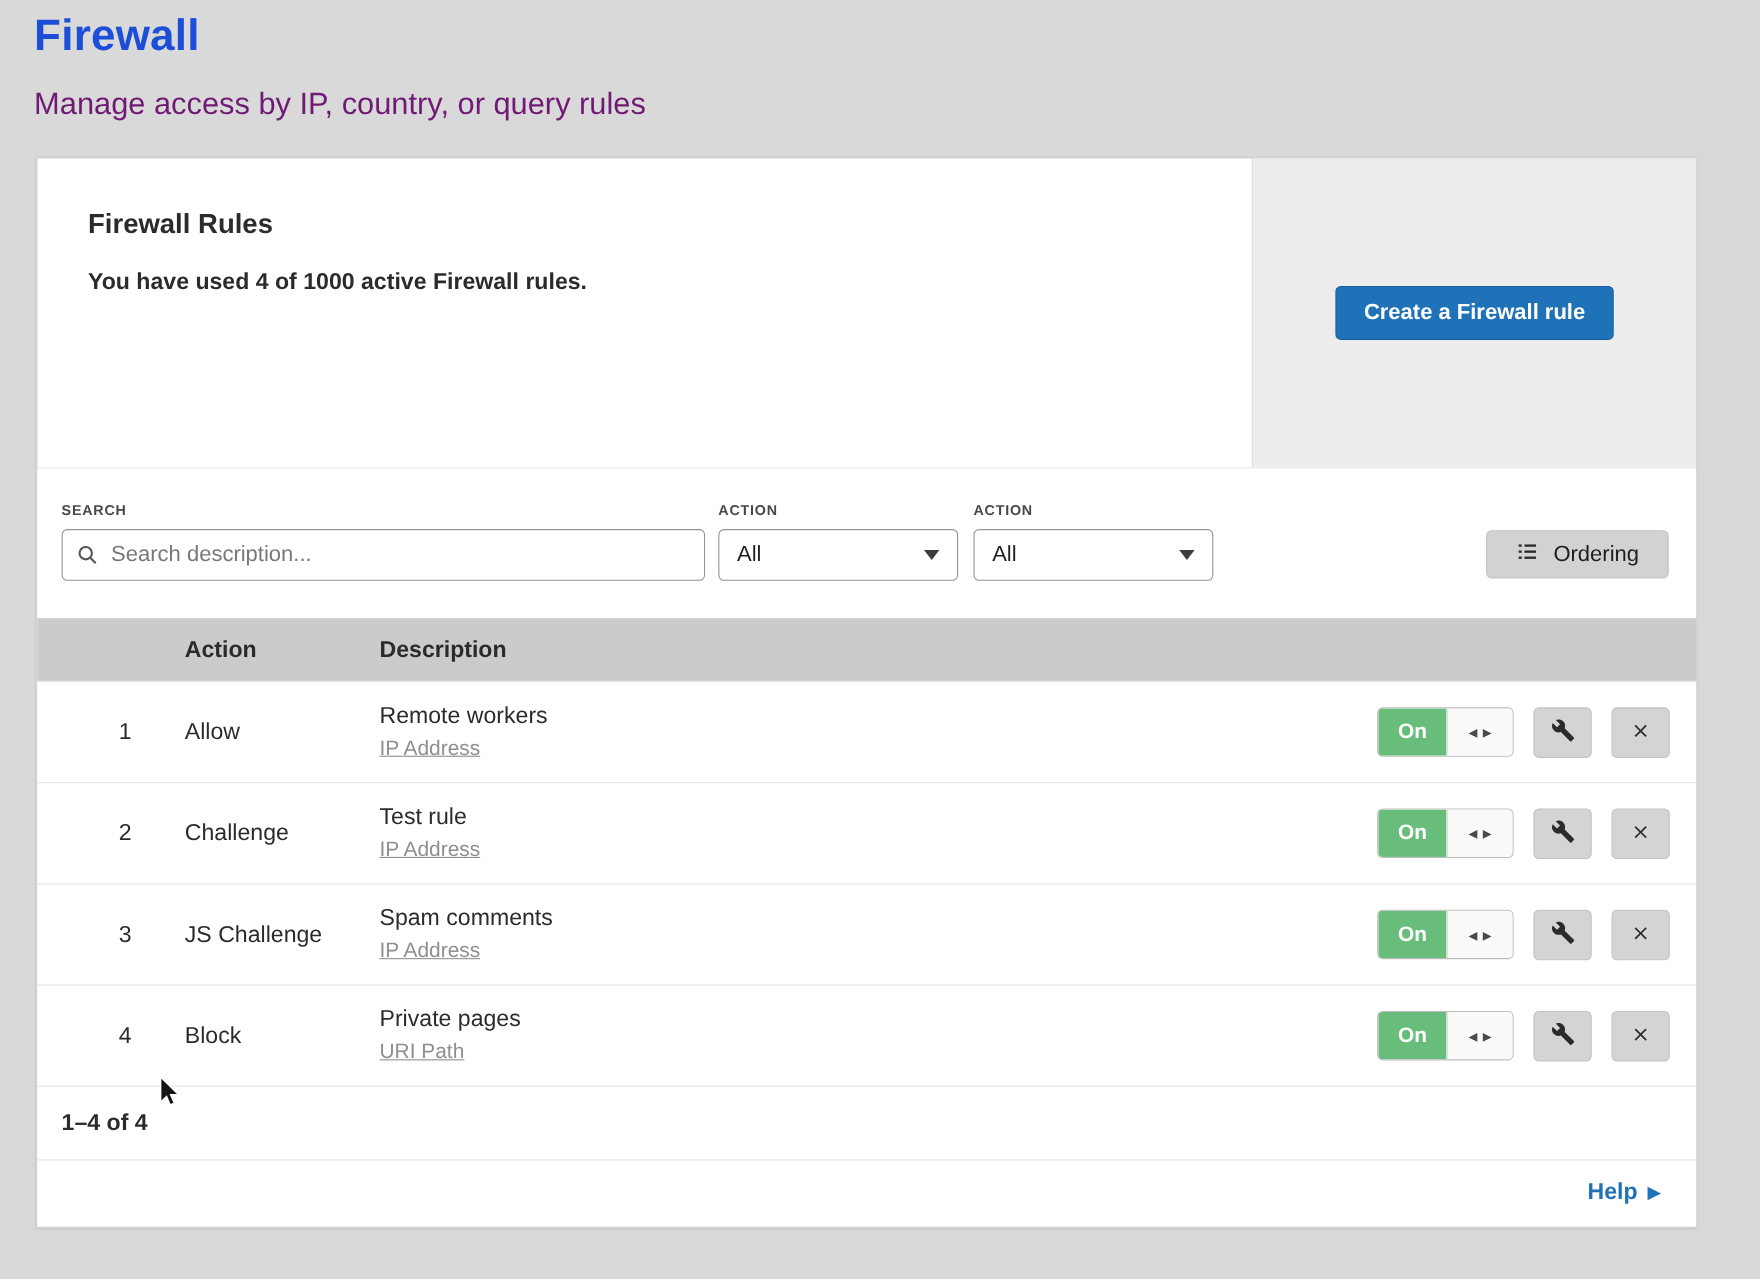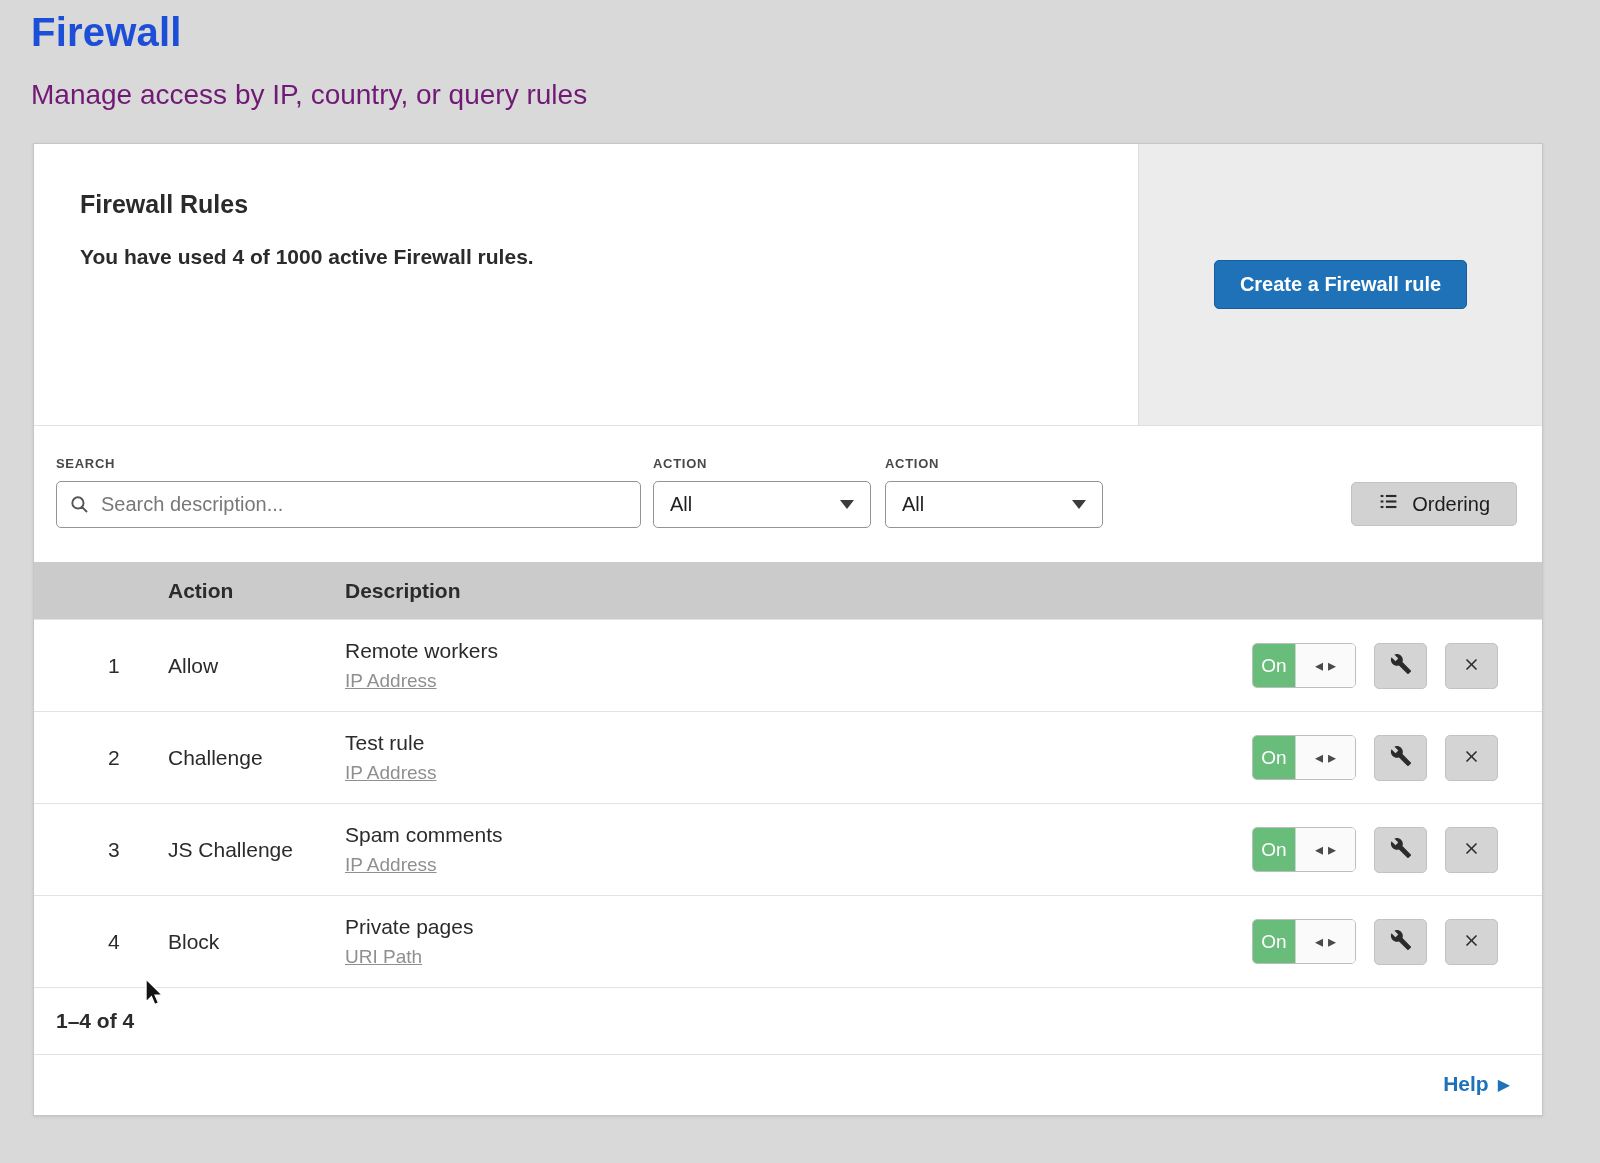--- a/index.html
+++ b/index.html
@@ -78,21 +78,21 @@
   }
   .table-row:first-of-type { border-top: none; }
   .row-number { padding-left: 74px; font-size: 21px; color: #2b2b2b; }
   .row-action { font-size: 21px; color: #2b2b2b; }
   .row-desc-main { font-size: 21px; color: #2b2b2b; margin-bottom: 7px; }
   .row-desc-sub { font-size: 19px; color: #8f8f8f; text-decoration: underline; }
   .row-controls { display: flex; align-items: center; gap: 18px; }
 
   .toggle { display: flex; height: 45px; border: 1px solid #bdbdbd; border-radius: 5px; overflow: hidden; cursor: pointer; }
   .toggle-on {
-    width: 42px; background: #69bd7b; color: #fff; font-size: 19px; font-weight: 400;
+    width: 62px; background: #69bd7b; color: #fff; font-size: 19px; font-weight: 700;
     display: flex; align-items: center; justify-content: center;
   }
   .toggle-handle {
     width: 60px; background: #fafafa; border-left: 1px solid #d0d0d0;
     display: flex; align-items: center; justify-content: center;
     color: #4a4a4a; font-size: 16px; letter-spacing: 5px; padding-left: 5px;
   }
   .icon-btn {
     width: 53px; height: 46px; background: #d4d4d4; border: 1px solid #c2c2c2; border-radius: 5px;
     display: flex; align-items: center; justify-content: center; cursor: pointer;

